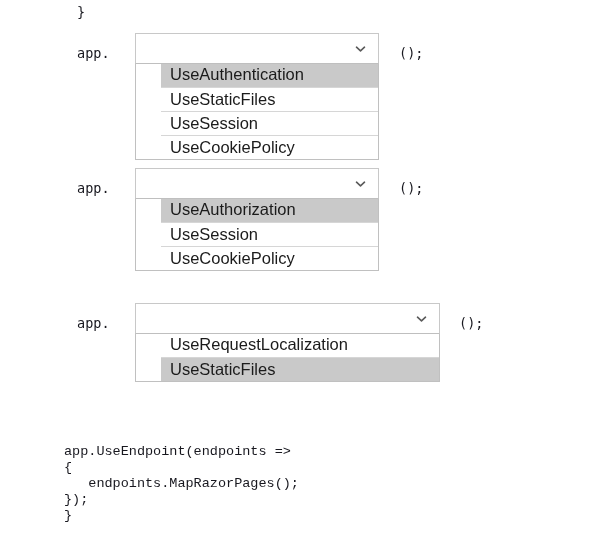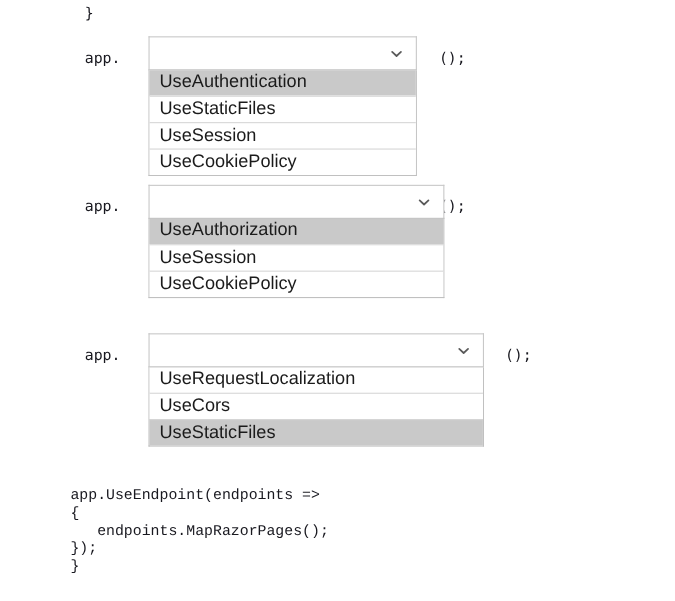--- a/index.html
+++ b/index.html
@@ -69,38 +69,39 @@
     box-sizing: border-box;
     height: 24px;
     line-height: 23px;
     padding-left: 9px;
     font-size: 16.5px;
     color: #1b1b1b;
     white-space: nowrap;
     border-top: 1px solid #d6d6d6;
     background: #ffffff;
     overflow: hidden;
+    margin-left: 25px;
   }
   .combo-item:first-child { border-top: none; }
   .combo-item.selected {
     background: #c9c9c9;
   }
 
   
   #brace-top        { left: 77px;  top: 4px;  }
   #app-label-1      { left: 77px;  top: 45px; }
   #paren-1          { left: 399px; top: 45px; }
   #app-label-2      { left: 77px;  top: 180px;}
   #paren-2          { left: 399px; top: 180px;}
   #app-label-3      { left: 77px;  top: 315px;}
   #paren-3          { left: 459px; top: 315px;}
   #code-block       { left: 64px;  top: 444px; font-family: Liberation Mono, monospace;}
 
   #combo-1 { left: 135px; top: 33px;  width: 244px; }
-  #combo-2 { left: 135px; top: 168px; width: 269px; border-radius: 24px; }
+  #combo-2 { left: 135px; top: 168px; width: 244px; border-radius: 24px; }
   #combo-3 { left: 135px; top: 303px; width: 305px; }
 </style>
 </head>
 <body>
 
 <div class="code" id="brace-top">}</div>
 
 <div class="code" id="app-label-1">app.</div>
 <div class="code" id="paren-1">();</div>
 
@@ -153,16 +154,15 @@
   <div class="combo-field">
     <span class="combo-value" title=""></span>
     <span class="chevron">
       <svg viewBox="0 0 13 13" width="13" height="13" aria-hidden="true">
         <path d="M2.5 4.7 L6.5 8.4 L10.5 4.7" fill="none" stroke="#5a5a5a" stroke-width="1.6" stroke-linecap="round" stroke-linejoin="round"></path>
       </svg>
     </span>
   </div>
   <div class="combo-list">
     <div class="combo-item">UseRequestLocalization</div>
-    <div class="combo-item">UseCors</div>
     <div class="combo-item selected">UseStaticFiles</div>
   </div>
 </div>
 
 </body></html>

